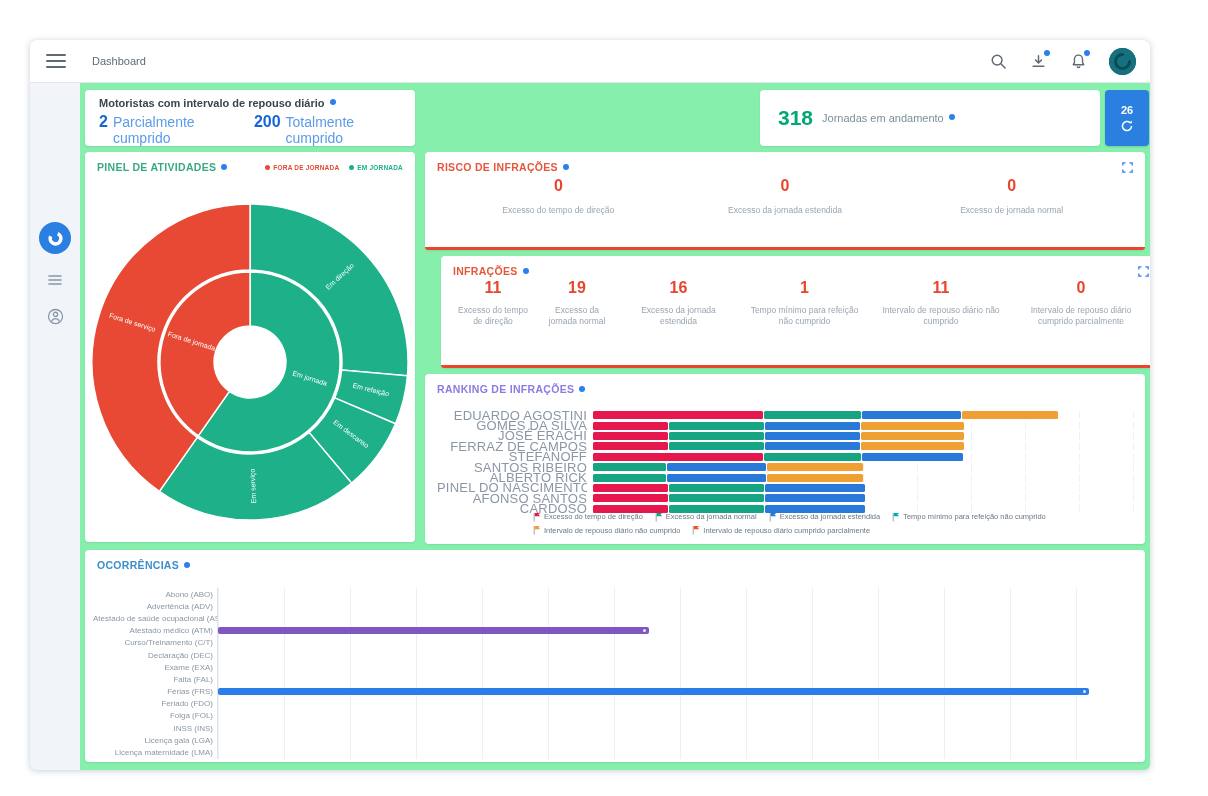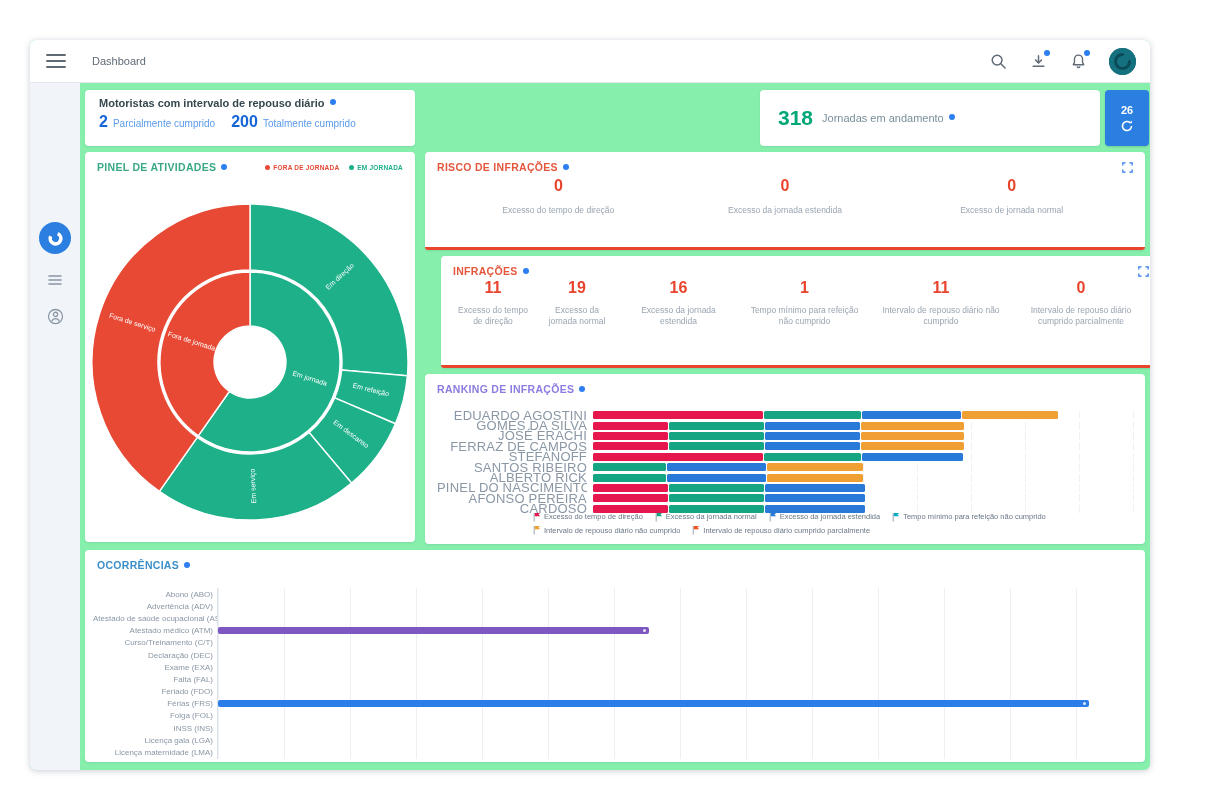--- a/index.html
+++ b/index.html
@@ -19,21 +19,21 @@
   .rail-item{position:absolute;left:9px;width:32px;height:32px;display:flex;align-items:center;justify-content:center;cursor:pointer;}
   .rail-item.active{background:#2b7fe0;border-radius:50%;}
   
   .card{position:absolute;background:#fff;border-radius:4px;box-shadow:0 1px 2px rgba(30,50,80,.10);}
   .info-dot{display:inline-block;width:6px;height:6px;border-radius:50%;background:#2d7ff0;margin-left:5px;vertical-align:2px;cursor:pointer;}
   
   #card-repouso{left:55px;top:50px;width:330px;height:56px;padding:7px 0 0 14px;box-sizing:border-box;}
   .rep-title{font-size:11px;font-weight:bold;color:#37474f;}
   .rep-vals{margin-top:4px;display:flex;align-items:baseline;}
   .rep-num{font-size:16px;font-weight:bold;color:#1565d8;}
-  .rep-lab{font-size:10px;color:#5b9bea;margin-left:5px;margin-right:16px;}
+  .rep-lab{font-size:14px;color:#5b9bea;margin-left:5px;margin-right:16px;}
   .stat-card{display:flex;align-items:center;padding-left:18px;box-sizing:border-box;}
   #card-motoristas{left:395px;top:50px;width:330px;height:56px;}
   #card-jornadas{left:730px;top:50px;width:340px;height:56px;}
   .big-num{font-size:21px;font-weight:bold;}
   .big-num.purple{color:#7b2fbe;}
   .big-num.green{color:#00a878;}
   .stat-lab{font-size:11px;color:#78909c;margin-left:9px;}
   #btn-refresh{position:absolute;left:1075px;top:50px;width:44px;height:56px;background:#2b7fe0;border-radius:4px;color:#fff;display:flex;flex-direction:column;align-items:center;justify-content:center;gap:3px;cursor:pointer;box-shadow:0 1px 2px rgba(30,50,80,.2);}
   #btn-refresh b{font-size:11px;font-weight:bold;}
   
@@ -347,21 +347,21 @@
         </div>
         <div class="rank-row">
           <span class="rank-name">PINEL DO NASCIMENTO</span>
           <div class="rank-plot">
             <div class="rank-seg" style="width: 75px; background: rgb(229, 23, 77);"></div>
             <div class="rank-seg" style="width: 95px; background: rgb(22, 165, 131);"></div>
             <div class="rank-seg" style="width: 100px; background: rgb(41, 121, 217);"></div>
           </div>
         </div>
         <div class="rank-row">
-          <span class="rank-name">AFONSO PEREIRA</span>
+          <span class="rank-name">AFONSO SANTOS</span>
           <div class="rank-plot">
             <div class="rank-seg" style="width: 75px; background: rgb(229, 23, 77);"></div>
             <div class="rank-seg" style="width: 95px; background: rgb(22, 165, 131);"></div>
             <div class="rank-seg" style="width: 100px; background: rgb(41, 121, 217);"></div>
           </div>
         </div>
         <div class="rank-row">
           <span class="rank-name">CARDOSO</span>
           <div class="rank-plot">
             <div class="rank-seg" style="width: 75px; background: rgb(229, 23, 77);"></div>
@@ -448,32 +448,32 @@
         </div>
         <div class="occ-row">
           <span class="occ-label">Exame (EXA)</span>
           <div class="occ-plot"></div>
         </div>
         <div class="occ-row">
           <span class="occ-label">Falta (FAL)</span>
           <div class="occ-plot"></div>
         </div>
         <div class="occ-row">
-          <span class="occ-label">Feriado (FDO)</span>
-          <div class="occ-plot"></div>
-        </div>
-        <div class="occ-row">
           <span class="occ-label">Férias (FRS)</span>
           <div class="occ-plot">
             <div class="occ-bar" style="width: 95%; background: rgb(43, 125, 233);">
               <i class="end-dot"></i>
             </div>
           </div>
         </div>
         <div class="occ-row">
+          <span class="occ-label">Feriado (FDO)</span>
+          <div class="occ-plot"></div>
+        </div>
+        <div class="occ-row">
           <span class="occ-label">Folga (FOL)</span>
           <div class="occ-plot"></div>
         </div>
         <div class="occ-row">
           <span class="occ-label">INSS (INS)</span>
           <div class="occ-plot"></div>
         </div>
         <div class="occ-row">
           <span class="occ-label">Licença gala (LGA)</span>
           <div class="occ-plot"></div>

